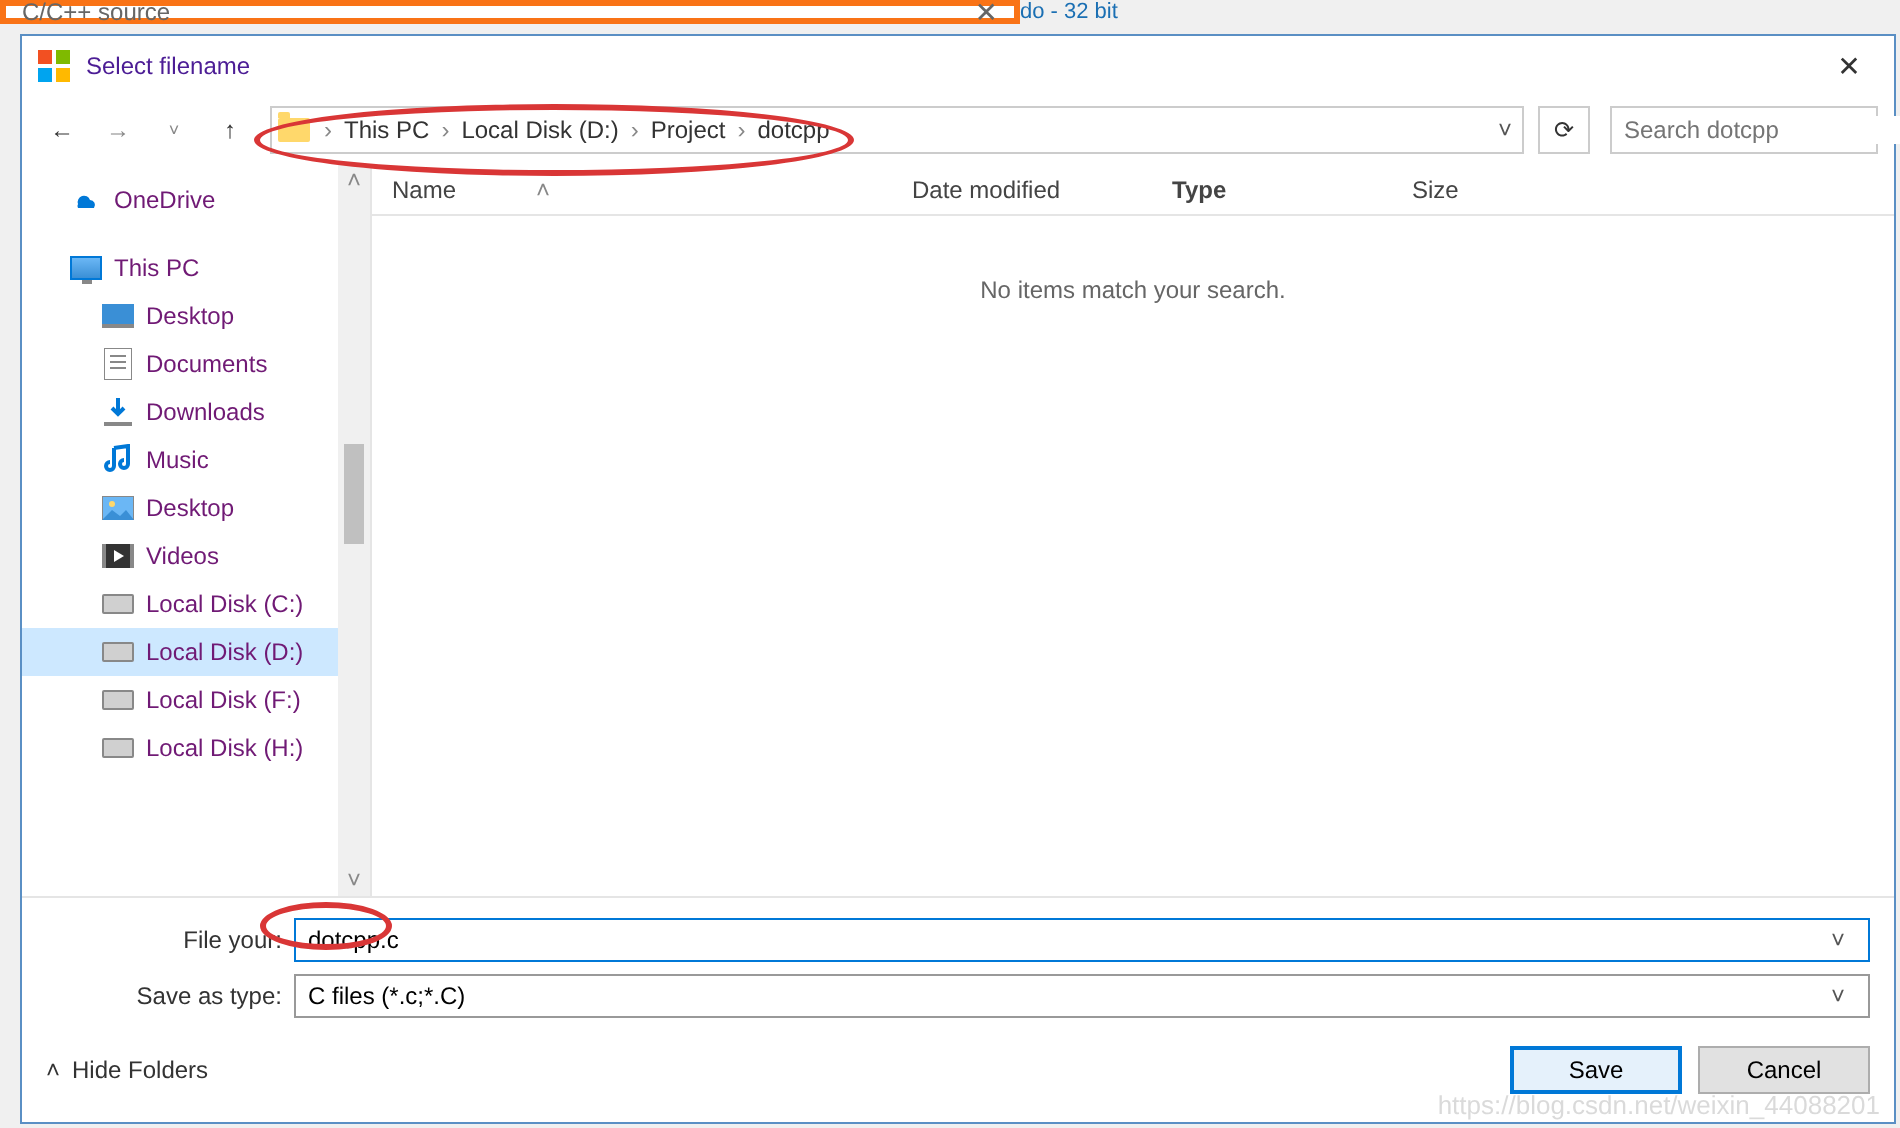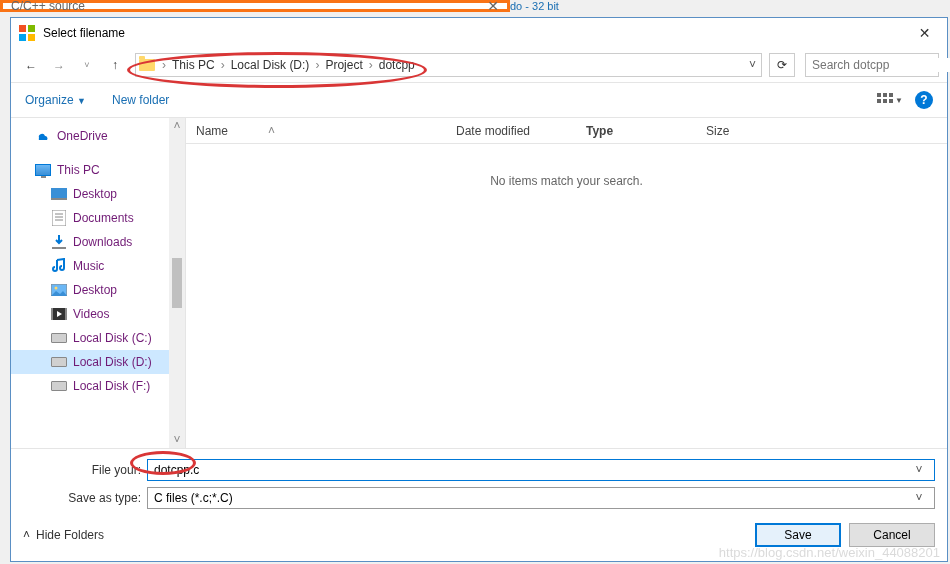--- a/index.html
+++ b/index.html
@@ -8,21 +8,21 @@
 .back-window { position: absolute; top: 0; left: 0; width: 510px; height: 12px; background: #fff; border: 3px solid #f97316; display: flex; align-items: center; padding: 0 8px; color: #666; }
 .back-window .title { flex: 1; }
 .back-window .x { color: #666; font-size: 14px; }
 .back-scrap { position: absolute; top: 0; left: 510px; color: #1a6fb3; font-size: 11px; }
 
 .dialog { position: absolute; top: 17px; left: 10px; right: 2px; bottom: 2px; background: #fff; border: 1px solid #5a8fc4; display: flex; flex-direction: column; }
 
 .titlebar { height: 30px; display: flex; align-items: center; padding-left: 8px; position: relative; }
 .titlebar .logo { width: 16px; height: 16px; margin-right: 8px; display: inline-block; }
 .titlebar .logo svg { width: 16px; height: 16px; }
-.titlebar .title { color: #000000; text-align: right; }
+.titlebar .title { color: #4c1d95; text-align: right; }
 .titlebar .close { position: absolute; right: 0; top: 0; width: 45px; height: 30px; display: flex; align-items: center; justify-content: center; font-size: 14px; color: #333; }
 
 .navbar { height: 34px; display: flex; align-items: center; padding: 0 8px; gap: 4px; }
 .nav-btn { width: 24px; height: 24px; display: flex; align-items: center; justify-content: center; color: #888; }
 .nav-btn.active { color: #333; }
 .breadcrumb { flex: 1; height: 24px; border: 1px solid #ccc; display: flex; align-items: center; margin: 0 4px; background: #fff; position: relative; }
 .bc-icon { width: 22px; height: 22px; display: flex; align-items: center; justify-content: center; }
 .bc-sep { color: #888; padding: 0 4px; }
 .bc-item { padding: 0 2px; color: #333; }
 .bc-drop { width: 18px; display: flex; align-items: center; justify-content: center; color: #555; border-left: 1px solid transparent; }
@@ -132,37 +132,20 @@
       <span style="flex:1"></span>
       <span class="bc-drop">˅</span>
     </div>
     <div class="bc-refresh">⟳</div>
     <div class="searchbox">
       <input placeholder="Search dotcpp" style="">
       <span class="sicon">🔍</span>
     </div>
   </div>
 
-  <div class="toolbar">
-    <span class="tool-link"><span>Organize</span> <span class="caret">▼</span></span>
-    <span class="tool-link">New folder</span>
-    <span class="tool-spacer"></span>
-    <span class="view-btn">
-      <svg width="16" height="14">
-          <rect x="0" y="0" width="4" height="4" fill="#666"></rect>
-          <rect x="6" y="0" width="4" height="4" fill="#666"></rect>
-          <rect x="12" y="0" width="4" height="4" fill="#666"></rect>
-          <rect x="0" y="6" width="4" height="4" fill="#666"></rect>
-          <rect x="6" y="6" width="4" height="4" fill="#666"></rect>
-          <rect x="12" y="6" width="4" height="4" fill="#666"></rect>
-        </svg>
-      <span style="font-size:8px;">▼</span>
-    </span>
-    <span class="help-btn">?</span>
-  </div>
 
   <div class="body">
     <div class="sidebar">
       <div class="tree" id="tree">
           <div class="tree-item">
             <span class="ico">
               <svg width="16" height="16" viewBox="0 0 16 16">
                 <path fill="#0078d7" d="M4 10a3 3 0 016-2 2.5 2.5 0 012 4H4a2 2 0 010-2z"></path>
               </svg>
             </span>
@@ -244,20 +227,26 @@
             <span class="ico">
               <span class="drive-ico"></span>
             </span>
             <span>Local Disk (D:)</span>
           </div>
           <div class="tree-item indent">
             <span class="ico">
               <span class="drive-ico"></span>
             </span>
             <span>Local Disk (F:)</span>
+          </div>
+          <div class="tree-item indent">
+            <span class="ico">
+              <span class="drive-ico"></span>
+            </span>
+            <span>Local Disk (H:)</span>
           </div>
         </div>
       <div class="scrollthumb">
         <div class="up">˄</div>
         <div class="thumb"></div>
         <div class="down">˅</div>
       </div>
     </div>
     <div class="main">
       <div class="colheaders">

